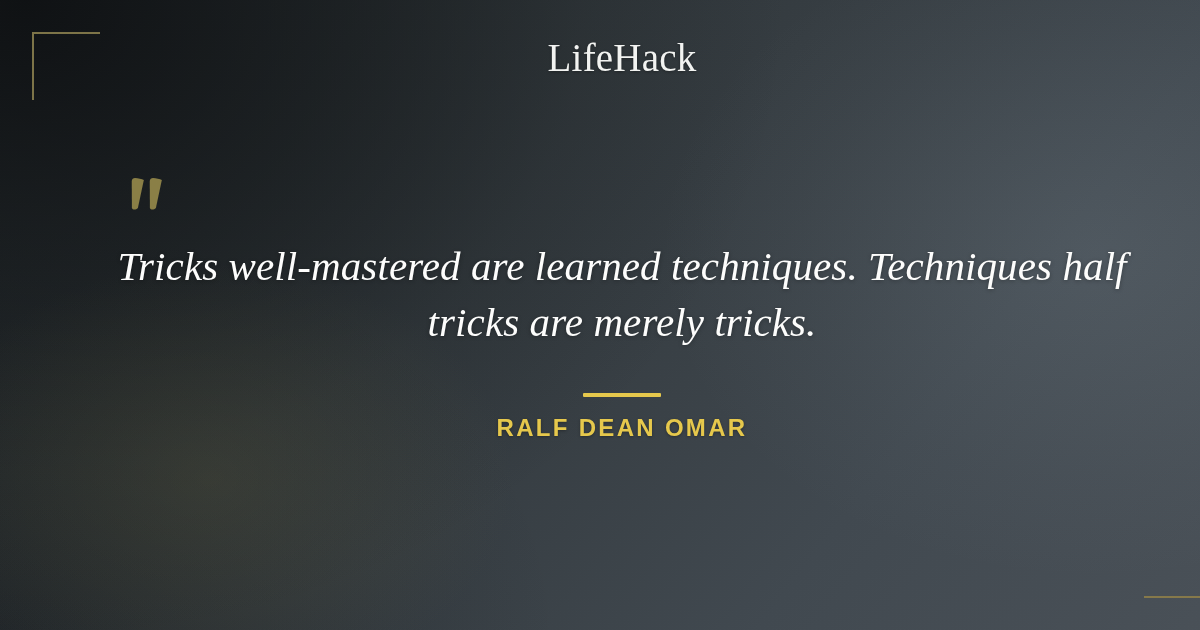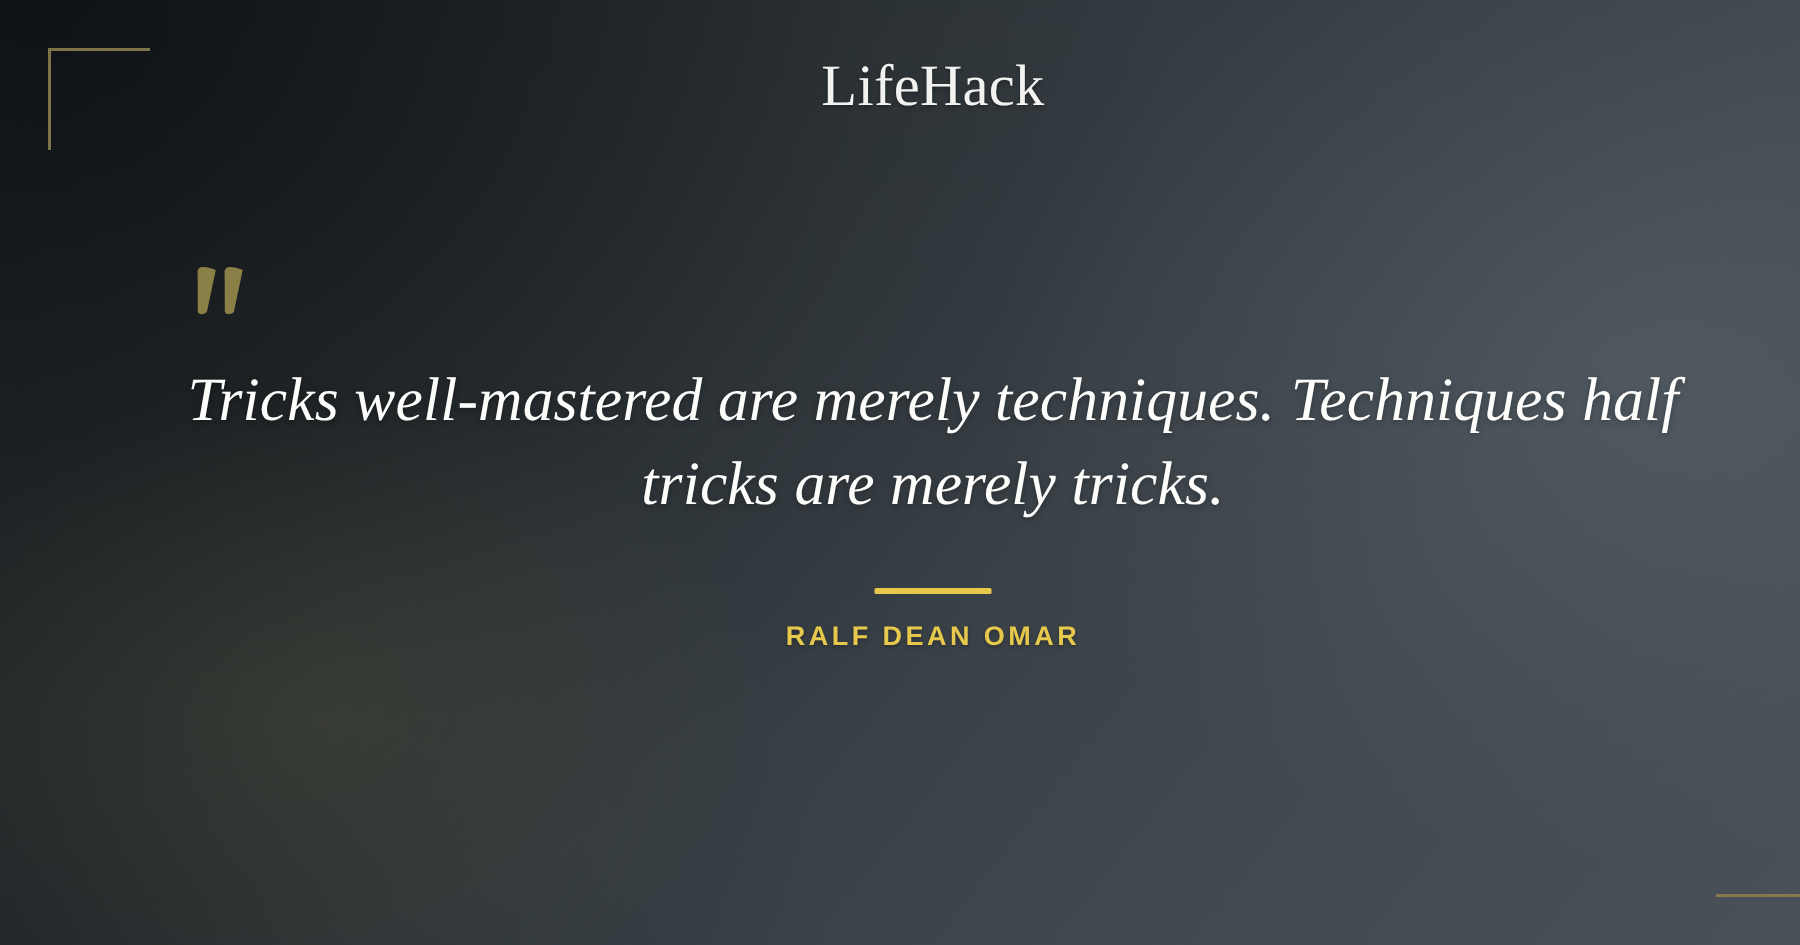--- a/index.html
+++ b/index.html
@@ -120,21 +120,21 @@
   .author-wrap {
     position: absolute;
     left: 0;
     right: 0;
     top: 414px;
     text-align: center;
   }
   .author-name {
     display: inline-block;
     font-family: "Liberation Sans", "DejaVu Sans", sans-serif;
-    font-size: 18px;
+    font-size: 24px;
     font-weight: 700;
     letter-spacing: 2.3px;
     color: #e6c84c;
     text-transform: uppercase;
     text-shadow: 0 1px 3px rgba(0,0,0,0.30);
   }
 
   
   .grain {
     position: absolute;
@@ -160,21 +160,21 @@
 
   <div class="quote-mark">
     <svg width="60" height="70" viewBox="0 0 60 70" aria-hidden="true">
       <path d="M8 28 C11 28 15 29 17 30 L14 58 C12 60 9 60 8 58 L5 31 C5 29 6 28 8 28 Z" fill="#8a7f46" transform="translate(2,0) skewX(-6)"></path>
       <path d="M26 28 C29 28 33 29 35 30 L32 58 C30 60 27 60 26 58 L23 31 C23 29 24 28 26 28 Z" fill="#8a7f46" transform="translate(2,0) skewX(-6)"></path>
     </svg>
   </div>
 
   <div class="quote-block">
     <p class="quote-text">
-      <span>Tricks well-mastered are merely techniques. Techniques half</span>
+      <span>Tricks well-mastered are learned techniques. Techniques half</span>
       <span>tricks are merely tricks.</span>
     </p>
   </div>
 
   <div class="divider-wrap">
     <span class="divider"></span>
   </div>
 
   <div class="author-wrap">
     <span class="author-name">RALF DEAN OMAR</span>

